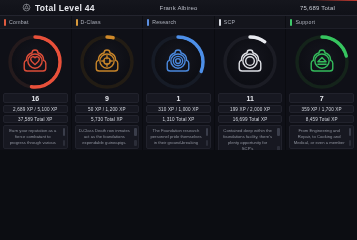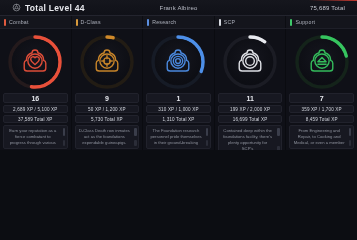--- a/index.html
+++ b/index.html
@@ -10,21 +10,21 @@
     overflow: hidden;
   }
   #app { width: 357px; height: 150px; position: relative; display: flex; flex-direction: column; }
 
   
   .topbar {
     height: 16px; flex: 0 0 16px;
     background: linear-gradient(180deg,#15161d 0%, #101118 100%);
     border-bottom: 1px solid #23242e;
     display: flex; align-items: center; position: relative;
-    padding: 0 12px;
+    padding: 0 22px;
   }
   .topbar-left { display: flex; align-items: center; gap: 4px; }
   .logo-mini { width: 9px; height: 9px; display: block; opacity: .85; }
   .topbar-title {
     font-size: 8.5px; color: #e8e9ee; letter-spacing: .3px; font-weight: 600;
     white-space: nowrap;
   }
   .topbar-center {
     position: absolute; left: 0; right: 0; text-align: center;
     font-size: 6px; color: #b9bcc6; letter-spacing: .2px; pointer-events: none;

